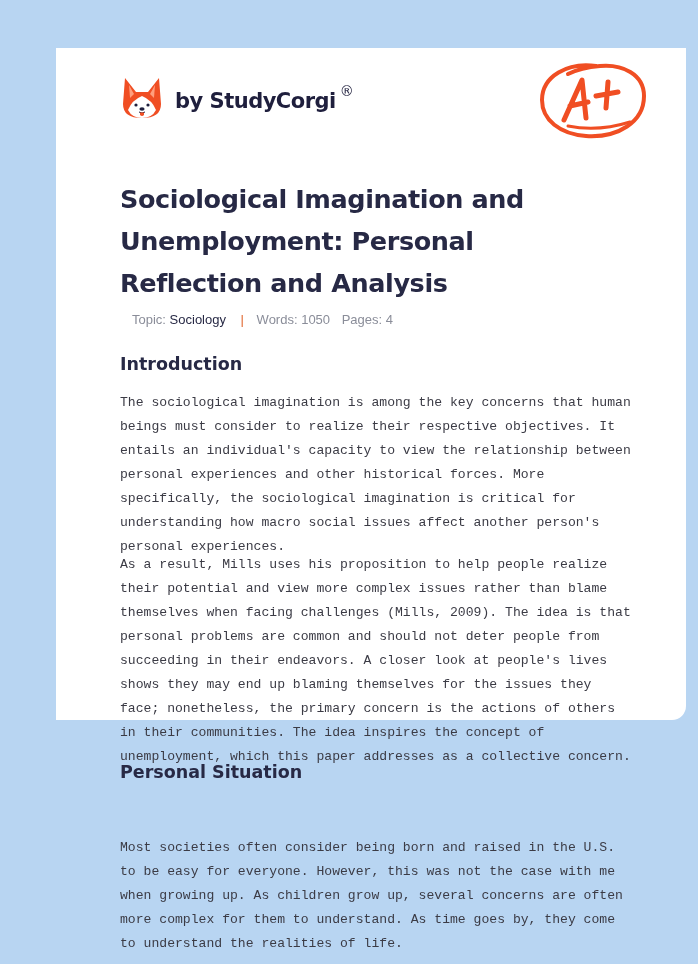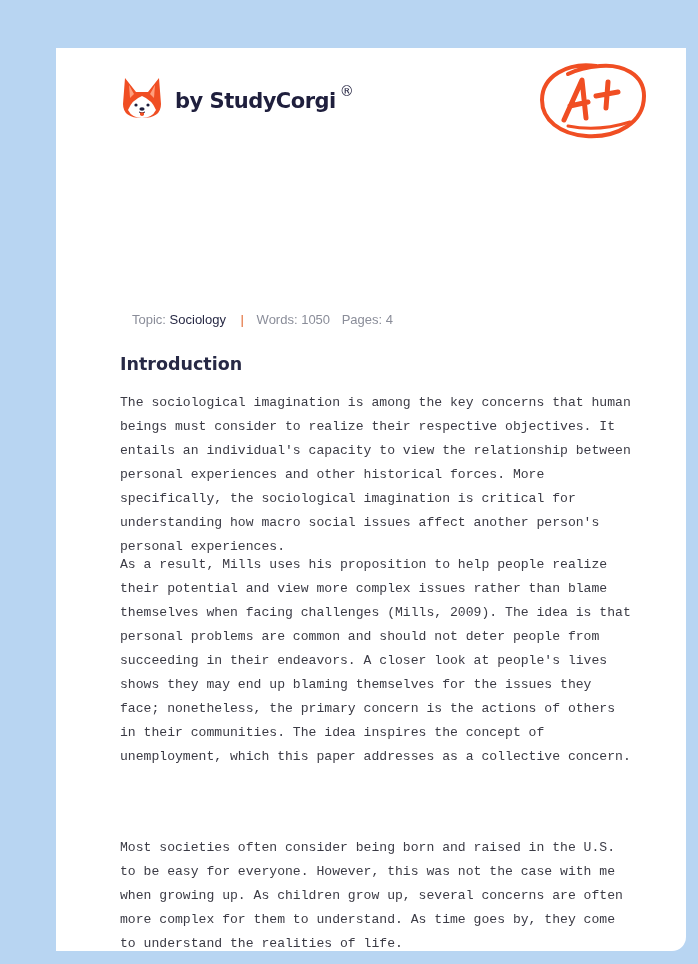--- a/index.html
+++ b/index.html
@@ -9,21 +9,21 @@
       background: #b8d5f2;
       position: relative;
       overflow: hidden;
       font-family: "Liberation Sans", sans-serif;
     }
     .card {
       position: absolute;
       left: 56px;
       top: 48px;
       width: 630px;
-      height: 903px;
+      height: 672px;
       background: #ffffff;
       border-radius: 0 0 14px 0;
     }
     .logo {
       position: absolute;
       left: 66px;
       top: 28px;
       display: flex;
       align-items: center;
     }
@@ -117,28 +117,30 @@
     <span class="reg">®</span>
   </div>
 
   <svg class="grade" viewBox="0 0 110 82">
     <path d="M58 8 C30 4 4 18 4 42 C4 62 22 76 48 78 C80 80 106 64 106 38 C106 16 84 6 62 8 C50 9 38 12 30 16" stroke="#f04e23" stroke-width="4" fill="none" stroke-linecap="round"></path>
     <path d="M26 62 L44 22 L48 60 M32 48 L50 44" stroke="#f04e23" stroke-width="5" fill="none" stroke-linecap="round" stroke-linejoin="round"></path>
     <path d="M58 38 L80 34 M70 24 L68 50" stroke="#f04e23" stroke-width="5" fill="none" stroke-linecap="round"></path>
     <path d="M30 68 Q60 74 92 64" stroke="#f04e23" stroke-width="3" fill="none" stroke-linecap="round"></path>
   </svg>
 
+  <h1 class="title">Sociological Imagination and Unemployment: Personal Reflection and Analysis</h1>
 
   <div class="meta">
     <span>Topic:</span>
     <span class="topic-value">Sociology</span>
     <span class="sep">|</span>
     <span>Words: 1050</span>
     <span class="pages">Pages: 4</span>
   </div>
 
   <h2 class="h2" style="top:306px;text-align:center;">Introduction</h2>
   <p class="para" style="top:343px;">The sociological imagination is among the key concerns that human beings must consider to realize their respective objectives. It entails an individual's capacity to view the relationship between personal experiences and other historical forces. More specifically, the sociological imagination is critical for understanding how macro social issues affect another person's personal experiences.</p>
   <p class="para" style="top:505px;">As a result, Mills uses his proposition to help people realize their potential and view more complex issues rather than blame themselves when facing challenges (Mills, 2009). The idea is that personal problems are common and should not deter people from succeeding in their endeavors. A closer look at people's lives shows they may end up blaming themselves for the issues they face; nonetheless, the primary concern is the actions of others in their communities. The idea inspires the concept of unemployment, which this paper addresses as a collective concern.</p>
 
+  <h2 class="h2" style="top:714px;">Personal Situation</h2>
   <p class="para" style="top:788px;">Most societies often consider being born and raised in the U.S. to be easy for everyone. However, this was not the case with me when growing up. As children grow up, several concerns are often more complex for them to understand. As time goes by, they come to understand the realities of life.</p>
 
 </div>
 
 </body></html>

